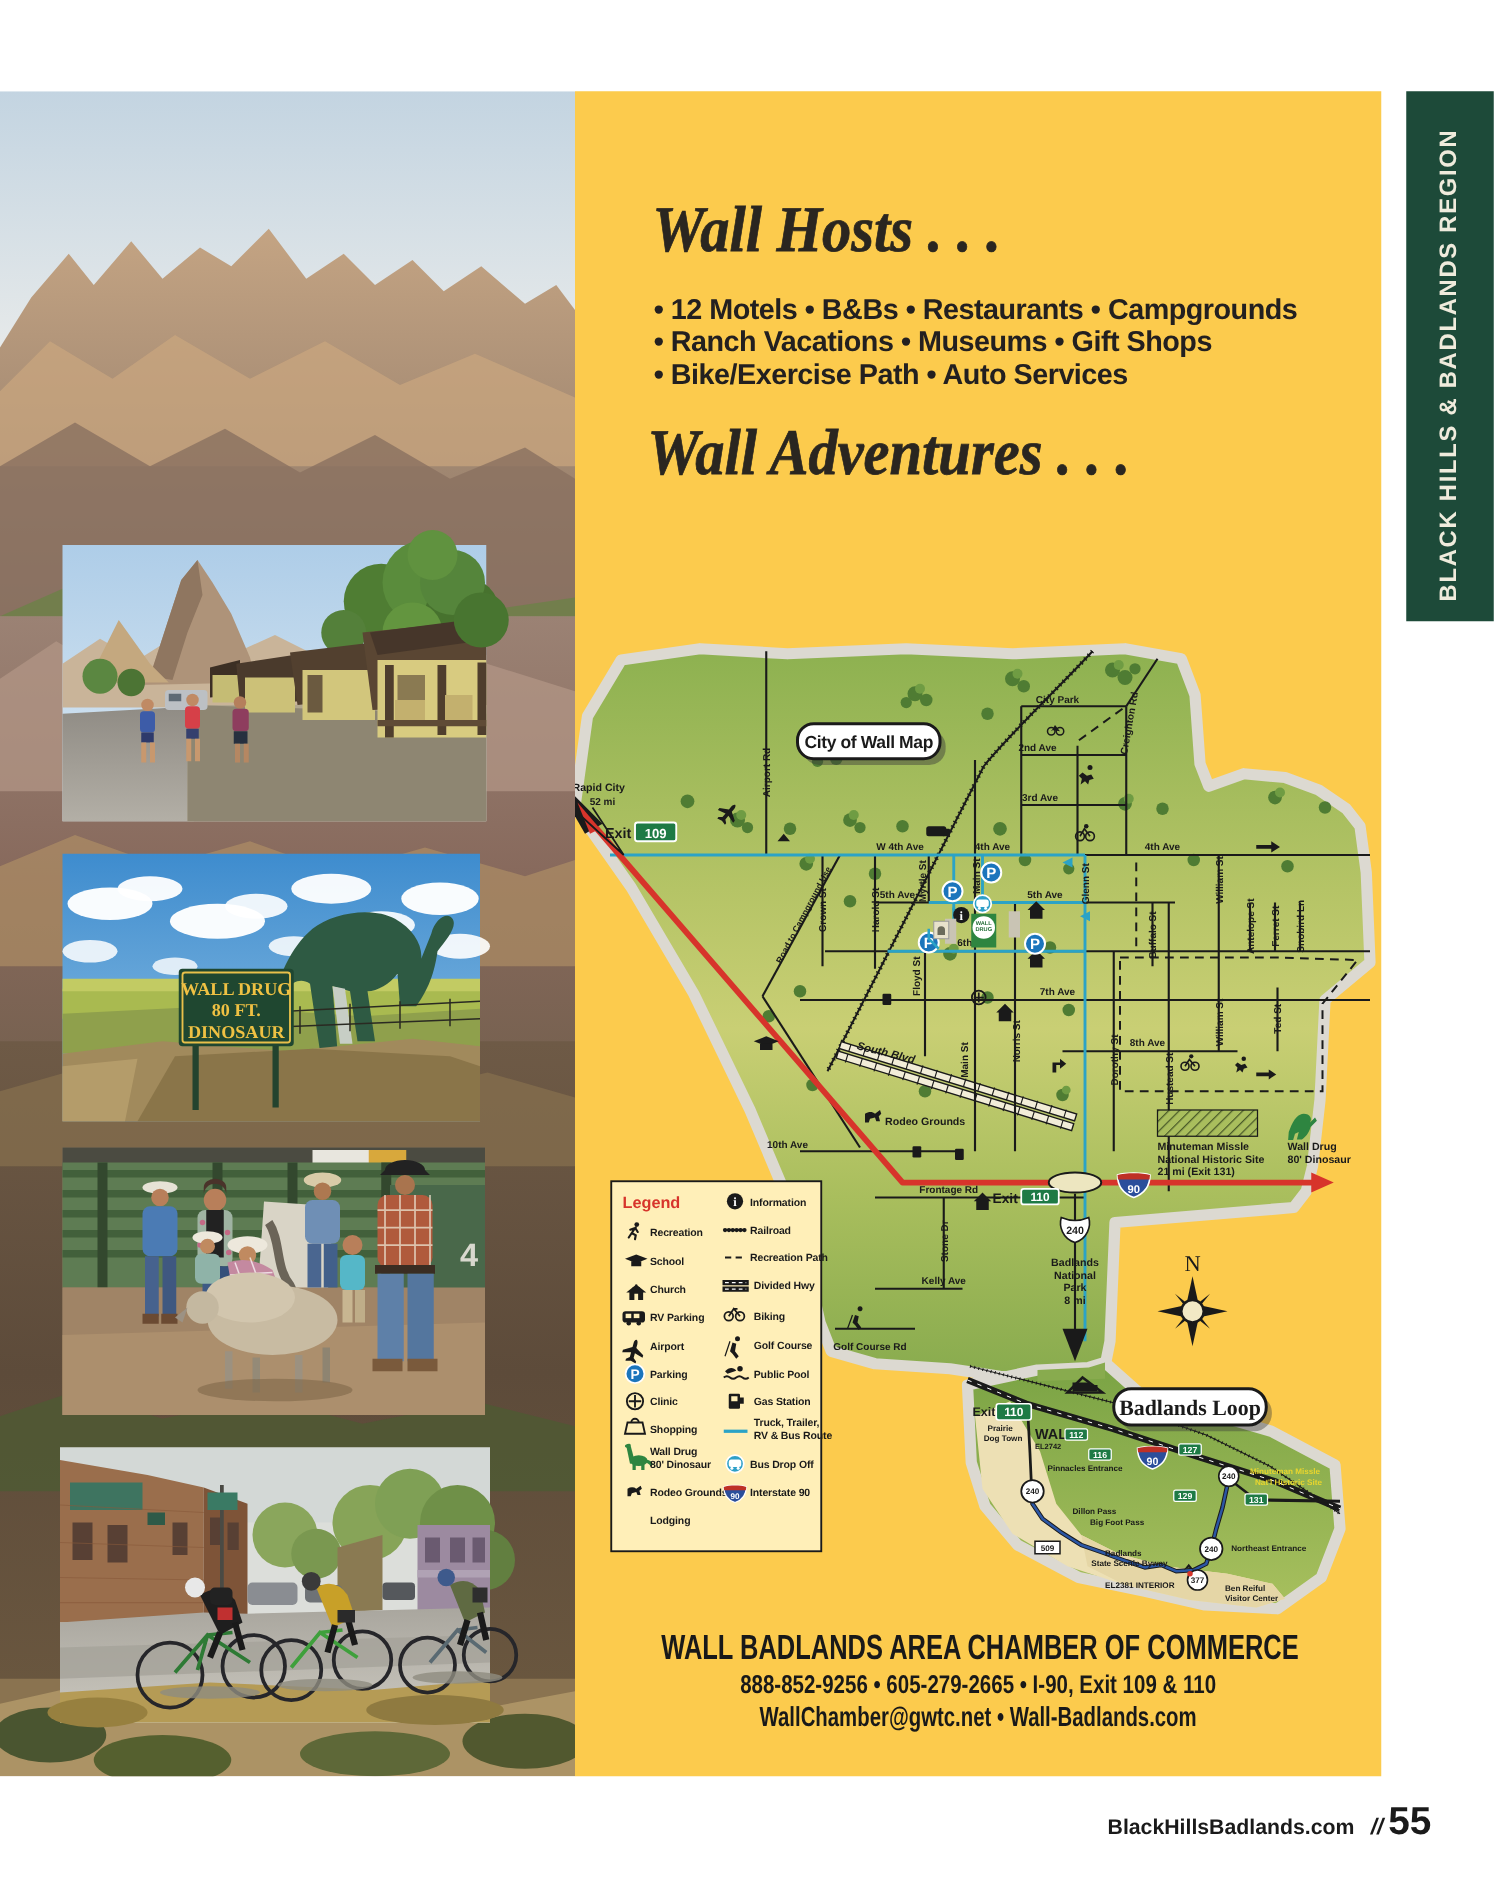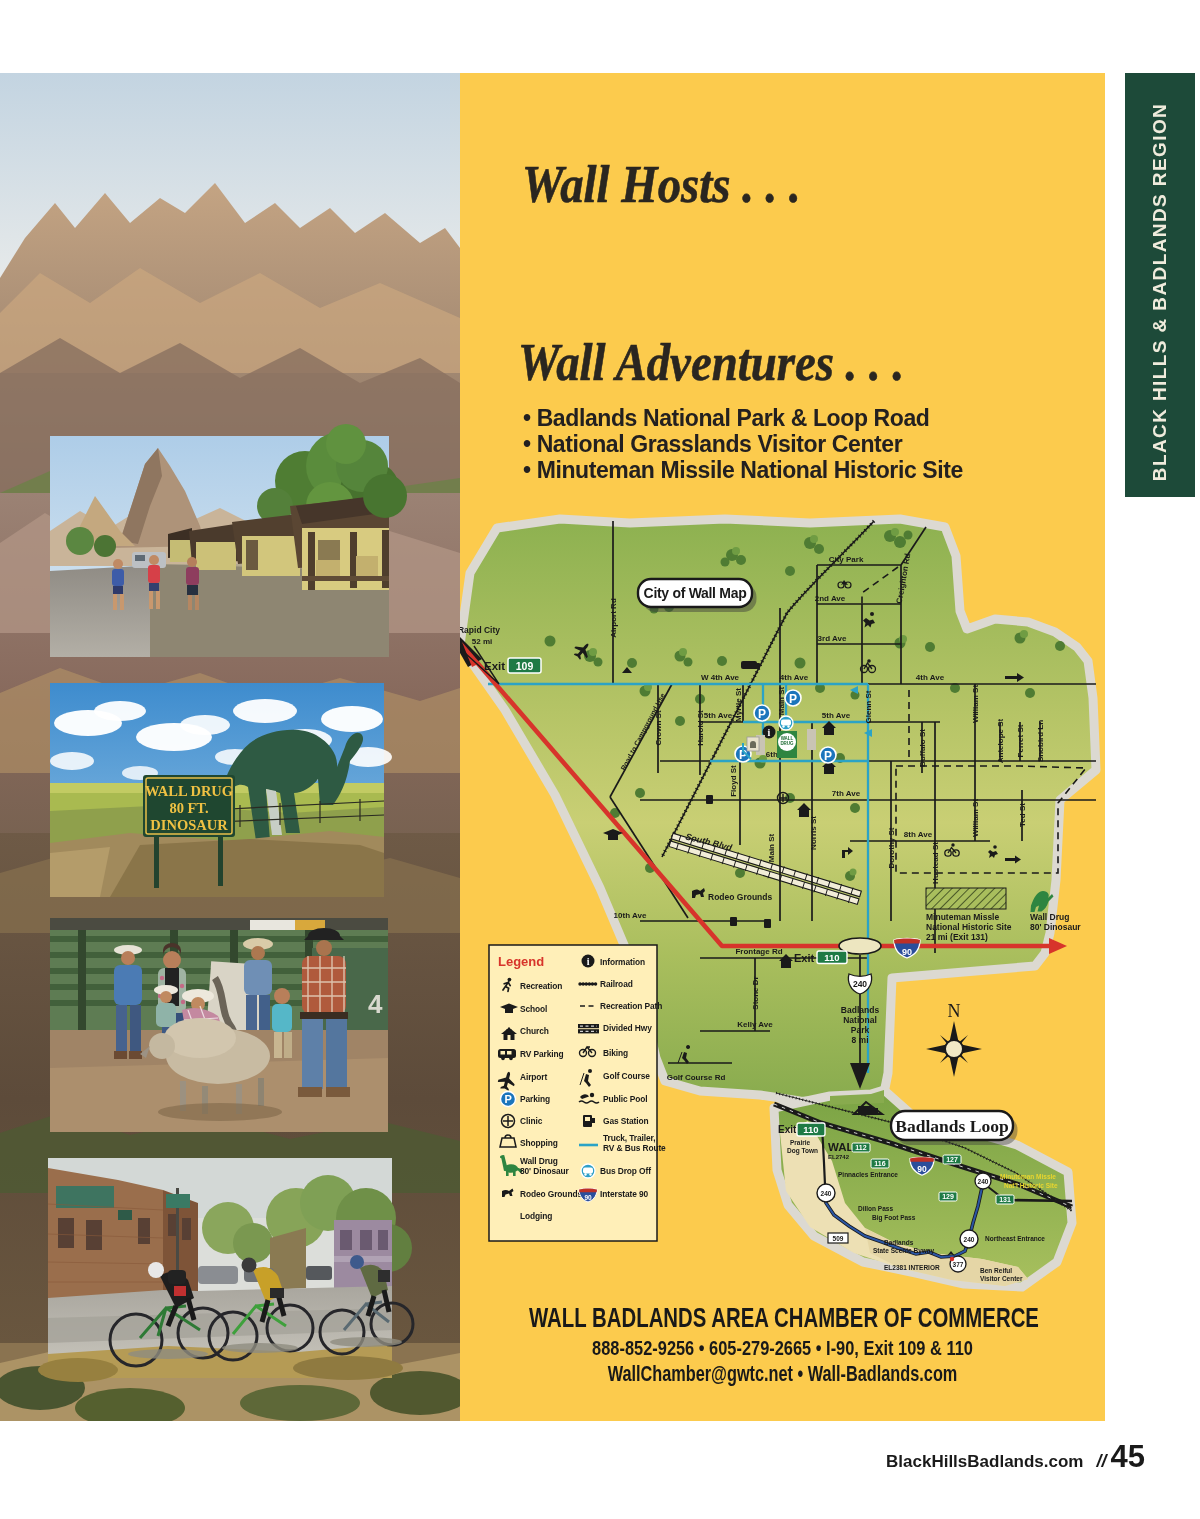--- a/index.html
+++ b/index.html
@@ -994,24 +994,24 @@
       <circle cx="492" cy="1186" r="2.2" fill="#D7342B"></circle>
 
       <g>
         <rect x="433" y="1040" width="122" height="29" rx="14" fill="#3A3A3A" opacity="0.4" transform="translate(2.5,3)"></rect>
         <rect x="431" y="1038" width="122" height="29" rx="14" fill="#FFFFFF" stroke="#1A1A1A" stroke-width="2.4"></rect>
         <text x="492" y="1059" text-anchor="middle" font-family="Liberation Serif" font-weight="bold" font-size="17.5" fill="#1A1A1A">Badlands Loop</text>
       </g>
     </g>
   </svg>
     <div id="hosts" class="abs script">Wall Hosts . . .</div>
+    <div id="blist1" class="abs blist">• 12 Motels • B&amp;Bs • Restaurants • Campgrounds<br>• Ranch Vacations • Museums • Gift Shops<br>• Bike/Exercise Path • Auto Services</div>
     <div id="adv" class="abs script">Wall Adventures . . .</div>
-    <div id="blist2" class="abs blist">• Badlands National Park &amp; Loop Road<br>• National Grasslands Visitor Center<br>• Minuteman Missile National Historic Site</div>
     <div id="cham1" class="abs chamber">WALL BADLANDS AREA CHAMBER OF COMMERCE</div>
     <div id="cham2" class="abs chamber">888-852-9256 • 605-279-2665 • I-90, Exit 109 &amp; 110</div>
     <div id="cham3" class="abs chamber">WallChamber@gwtc.net • Wall-Badlands.com</div>
   </div>
 
   <div id="sidebar" class="abs">
     <div class="vt">BLACK HILLS &amp; BADLANDS REGION</div>
   </div>
 
-  <div id="footer" class="abs"><span class="site">BlackHillsBadlands.com</span><span class="slash">//</span><span class="num">45</span></div>
+  <div id="footer" class="abs"><span class="site">BlackHillsBadlands.com</span><span class="slash">//</span><span class="num">55</span></div>
 
 </body></html>

